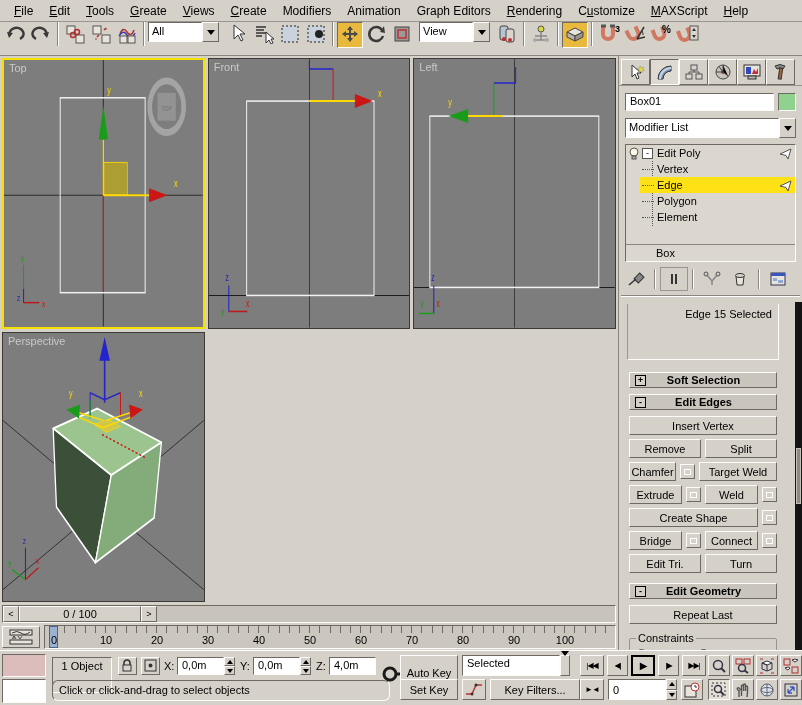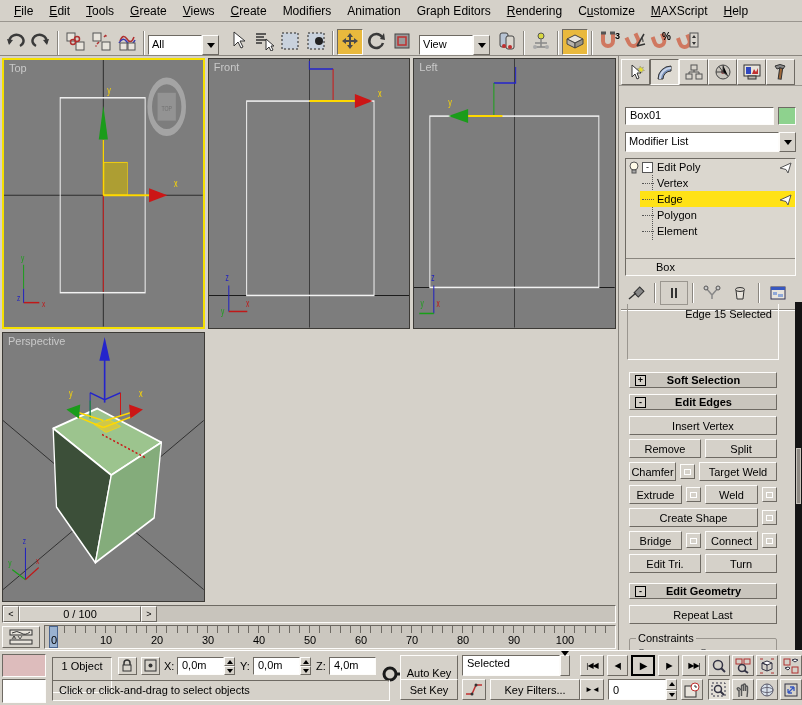--- a/index.html
+++ b/index.html
@@ -6,40 +6,40 @@
   *{box-sizing:border-box;font-family:"Liberation Sans",sans-serif;}
   #root{position:relative;width:802px;height:705px;background:#d5d1c9;overflow:hidden;font-size:11px;color:#000;}
   .raised{border:1px solid;border-color:#fdfcfa #6e6a63 #6e6a63 #fdfcfa;background:#d5d1c9;}
   .sunken{border:1px solid;border-color:#6e6a63 #fdfcfa #fdfcfa #6e6a63;}
   .whitefield{background:#fff;border:1px solid;border-color:#6e6a63 #fdfcfa #fdfcfa #6e6a63;padding:1px 4px;overflow:hidden;white-space:nowrap;}
   
   #menubar{position:absolute;left:0;top:0;width:802px;height:22px;display:flex;align-items:center;padding-left:6px;border-bottom:1px solid #9a968f;font-size:12px;background:#d5d1c9;}
   .menu-item{padding:2px 8px;cursor:default;}
   .menu-item .u{text-decoration:underline;}
   
-  #toolbar{position:absolute;left:0;top:22px;width:802px;height:34px;display:flex;align-items:flex-end;padding:0 2px;background:#d5d1c9;border-bottom:1px solid #8a867f;}
+  #toolbar{position:absolute;left:0;top:22px;width:802px;height:34px;display:flex;align-items:flex-start;padding:0 2px;background:#d5d1c9;border-bottom:1px solid #8a867f;}
   .ibtn{width:26px;height:26px;display:flex;align-items:center;justify-content:center;flex:none;}
   .ibtn.on{background:#e9b93d;border:1px solid;border-color:#6e6a63 #fdfcfa #fdfcfa #6e6a63;}
   .tsep{width:0;height:24px;border-left:1px solid #8a867f;border-right:1px solid #fff;margin:0 3px;flex:none;}
   .combo{display:flex;height:20px;flex:none;}
   .combo .cfield{width:54px;background:#fff;border:1px solid;border-color:#6e6a63 #fdfcfa #fdfcfa #6e6a63;padding:2px 3px;overflow:hidden;}
   .combo .cbtn{width:17px;display:flex;align-items:center;justify-content:center;}
   .dArrow{width:0;height:0;border:4px solid transparent;border-top:5px solid #000;margin-top:5px;}
   
   #viewports{position:absolute;left:0;top:56px;width:618px;height:548px;background:#d5d1c9;display:grid;grid-template-columns:1fr 1fr 1fr;grid-template-rows:1fr 1fr;gap:3px;padding:2px;}
   .vp{position:relative;background:#7d7d7d;overflow:hidden;border:1px solid #3c3a36;}
   .vp.active{border:2px solid #f5e000;}
   .vp svg{position:absolute;left:0;top:0;width:100%;height:100%;}
   .vp-label{position:absolute;left:5px;top:2px;color:#c9c9c9;font-size:11px;z-index:2;}
   
   #cmdpanel{position:absolute;left:618px;top:56px;width:184px;height:596px;background:#d5d1c9;border-left:1px solid #8a867f;padding-top:2px;}
   #paneltabs{display:flex;height:28px;align-items:flex-end;padding:0 2px;border-bottom:1px solid #9a968f;}
   .ptab{width:29px;height:26px;display:flex;align-items:center;justify-content:center;border:1px solid;border-color:#fdfcfa #6e6a63 #6e6a63 #fdfcfa;background:#d5d1c9;}
   .ptab.active{border-color:#6e6a63 #fdfcfa #fdfcfa #6e6a63;background:#dedad2;}
-  #namerow{display:flex;margin:21px 6px 0 6px;gap:4px;align-items:center;}
+  #namerow{display:flex;margin:7px 6px 0 6px;gap:4px;align-items:center;}
   #objname{flex:1;height:18px;}
   #objcolor{width:18px;height:18px;background:#8ed28e;border:1px solid;border-color:#6e6a63 #fdfcfa #fdfcfa #6e6a63;}
   #modlistrow{display:flex;margin:7px 6px 0 6px;height:20px;}
   #modlistrow .cfield{flex:1;}
   #stack{margin:6px 6px 0 6px;height:118px;background:#dbd7cf;border:1px solid;border-color:#6e6a63 #fdfcfa #fdfcfa #6e6a63;position:relative;font-size:11px;overflow:hidden;}
   .srow{height:16px;display:flex;align-items:center;padding:0 2px;position:relative;}
   .srow .lbl{flex:1;}
   .srow.sel{background:#ffe216;}
   .indent{margin-left:14px;}
   .hdot{display:inline-block;width:12px;height:1px;border-top:1px dotted #555;margin-right:3px;flex:none;}
@@ -82,21 +82,21 @@
   #listenerWhite{left:2px;top:28px;width:44px;height:24px;background:#fff;border:1px solid;border-color:#6e6a63 #fdfcfa #fdfcfa #6e6a63;}
   #objcount{left:52px;top:6px;width:60px;height:36px;text-align:center;line-height:16px;}
   #lockbtn{left:118px;top:6px;width:19px;height:18px;}
   #absoffbtn{left:141px;top:6px;width:19px;height:18px;}
   .coordlbl{top:9px;}
   .coordfield{top:6px;width:47px;height:18px;}
   .spin{position:absolute;width:11px;height:18px;display:flex;flex-direction:column;}
   .spin>div{flex:1;border:1px solid;border-color:#fdfcfa #6e6a63 #6e6a63 #fdfcfa;background:#d5d1c9;display:flex;align-items:center;justify-content:center;}
   .triU{width:0;height:0;border:3px solid transparent;border-bottom:4px solid #000;margin-top:-3px;}
   .triD{width:0;height:0;border:3px solid transparent;border-top:4px solid #000;margin-bottom:-3px;}
-  #prompt{left:52px;top:29px;width:338px;height:21px;line-height:19px;padding-left:6px;}
+  #prompt{left:52px;top:29px;width:338px;height:21px;line-height:19px;padding-left:6px;border-radius:6px;}
   #autokey{left:400px;top:4px;width:58px;height:36px;}
   #setkey{left:400px;top:28px;width:58px;height:21px;}
   #selmode{left:462px;top:4px;width:108px;height:21px;display:flex;}
   #selmode .cfield{flex:1;}
   #curvebtn{left:462px;top:28px;width:24px;height:21px;}
   #keyfilters{left:490px;top:28px;width:90px;height:21px;}
   .playbtn{top:4px;height:21px;display:flex;align-items:center;justify-content:center;font-size:8px;letter-spacing:-1px;}
   .navbtn{width:22px;height:21px;display:flex;align-items:center;justify-content:center;}
   .navbtn.pressed{border-color:#6e6a63 #fdfcfa #fdfcfa #6e6a63;background:#e3dfd7;}
   #framefield{left:608px;top:28px;width:58px;height:21px;line-height:19px;}

